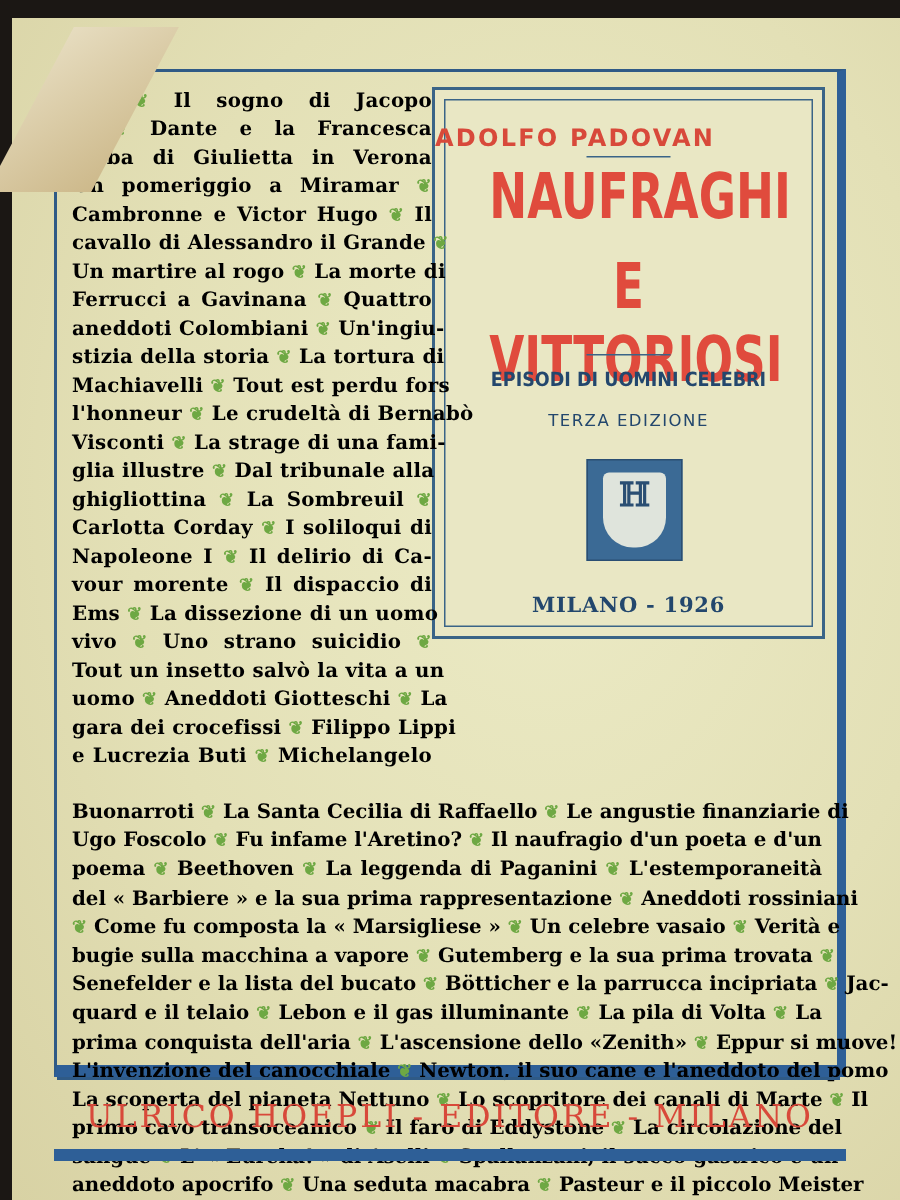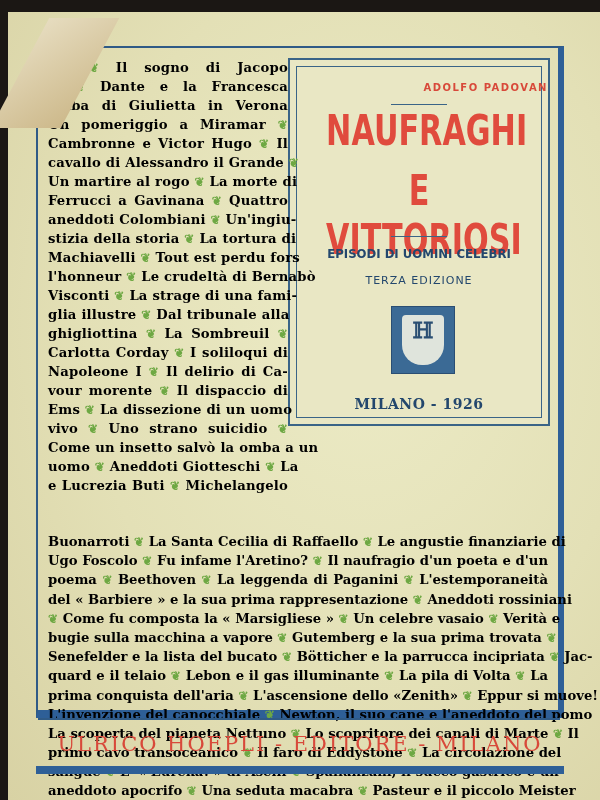--- a/index.html
+++ b/index.html
@@ -3,21 +3,21 @@
   <meta charset="utf-8">
   <style>
     html, body { margin:0; padding:0; }
     body { width:600px; height:800px; background:#1b1714; position:relative; overflow:hidden; font-family:"DejaVu Serif", serif; }
     .cover { position:absolute; left:8px; top:12px; width:592px; height:788px;
       background: radial-gradient(ellipse at 60% 40%, #ecebc6 0%, #e3e0b6 55%, #d8d2a4 100%);
       }
     .frame-outer { position:absolute; left:36px; top:46px; width:528px; height:672px; border:2px solid #2f5a86; border-right:6px solid #2e5f97; border-bottom:8px solid #2e5f97; box-sizing:border-box; }
     .title-box { position:absolute; left:288px; top:58px; width:262px; height:368px; border:2px solid #3a6487; box-sizing:border-box; background:#e9e7c4; }
     .title-box .inner { position:absolute; left:6px; top:6px; right:6px; bottom:6px; border:1px solid #3a6487; }
-    .author { position:absolute; top:22px; left:0; width:100%; text-align:right; color:#d8493a; font-family:"DejaVu Sans", sans-serif; font-weight:bold; font-size:10px; letter-spacing:1.5px; }
+    .author { position:absolute; top:22px; left:0; width:100%; text-align:left; color:#d8493a; font-family:"DejaVu Sans", sans-serif; font-weight:bold; font-size:16px; letter-spacing:1.5px; }
     .rule { position:absolute; left:50%; width:56px; margin-left:-28px; height:1px; background:#3a6487; }
     .t1, .t2 { position:absolute; left:0; width:100%; color:#e04b3d; font-family:"DejaVu Sans", sans-serif; font-weight:bold; transform-origin:center; text-align:center; }
     .t1 { top:46px; font-size:42px; transform:scaleX(0.72); letter-spacing:0px; }
     .t2 { top:106px; font-size:42px; transform:scaleX(0.72); }
     .sub { position:absolute; top:186px; left:0; width:100%; text-align:center; color:#23476d; font-family:"DejaVu Sans", sans-serif; font-weight:bold; font-size:13px; transform:scaleX(0.9); }
     .ed { position:absolute; top:214px; left:0; width:100%; text-align:center; color:#23476d; font-family:"DejaVu Sans", sans-serif; font-size:11px; letter-spacing:1px; font-weight:normal; }
     .emblem { position:absolute; top:246px; left:101px; width:62px; height:66px; background:#3b6a95; border:1px solid #2a4e73; }
     .emblem .shield { position:absolute; left:10px; top:8px; width:42px; height:50px; background:#dfe4dc; border-radius:4px 4px 20px 20px; }
     .emblem .mono { position:absolute; left:0; top:10px; width:100%; text-align:center; color:#2a4e73; font-size:22px; font-weight:bold; }
     .place { position:absolute; top:336px; left:0; width:100%; text-align:center; color:#23476d; font-weight:bold; font-size:14px; letter-spacing:0.5px; }
@@ -67,22 +67,23 @@
     <div class="line">Machiavelli <span class="leaf">❦</span> Tout est perdu fors</div>
     <div class="line">l'honneur <span class="leaf">❦</span> Le crudeltà di Bernabò</div>
     <div class="line">Visconti <span class="leaf">❦</span> La strage di una fami-</div>
     <div class="line">glia illustre <span class="leaf">❦</span> Dal tribunale alla</div>
     <div class="line">ghigliottina <span class="leaf">❦</span> La Sombreuil <span class="leaf">❦</span></div>
     <div class="line">Carlotta Corday <span class="leaf">❦</span> I soliloqui di</div>
     <div class="line">Napoleone I <span class="leaf">❦</span> Il delirio di Ca-</div>
     <div class="line">vour morente <span class="leaf">❦</span> Il dispaccio di</div>
     <div class="line">Ems <span class="leaf">❦</span> La dissezione di un uomo</div>
     <div class="line">vivo <span class="leaf">❦</span> Uno strano suicidio <span class="leaf">❦</span></div>
-    <div class="line">Come un insetto salvò la omba a un</div>
+    <div class="line">Tout un insetto salvò la vita a un</div>
     <div class="line">uomo <span class="leaf">❦</span> Aneddoti Giotteschi <span class="leaf">❦</span> La</div>
+    <div class="line">gara dei crocefissi <span class="leaf">❦</span> Filippo Lippi</div>
     <div class="line">e Lucrezia Buti <span class="leaf">❦</span> Michelangelo</div>
   </div>
 <div class="full" id="full-lines" style="top:533px">
     <div class="fline">Buonarroti <span class="leaf">❦</span> La Santa Cecilia di Raffaello <span class="leaf">❦</span> Le angustie finanziarie di</div>
     <div class="fline">Ugo Foscolo <span class="leaf">❦</span> Fu infame l'Aretino? <span class="leaf">❦</span> Il naufragio d'un poeta e d'un</div>
     <div class="fline">poema <span class="leaf">❦</span> Beethoven <span class="leaf">❦</span> La leggenda di Paganini <span class="leaf">❦</span> L'estemporaneità</div>
     <div class="fline">del « Barbiere » e la sua prima rappresentazione <span class="leaf">❦</span> Aneddoti rossiniani</div>
     <div class="fline"><span class="leaf">❦</span> Come fu composta la « Marsigliese » <span class="leaf">❦</span> Un celebre vasaio <span class="leaf">❦</span> Verità e</div>
     <div class="fline">bugie sulla macchina a vapore <span class="leaf">❦</span> Gutemberg e la sua prima trovata <span class="leaf">❦</span></div>
     <div class="fline">Senefelder e la lista del bucato <span class="leaf">❦</span> Bötticher e la parrucca incipriata <span class="leaf">❦</span> Jac-</div>

